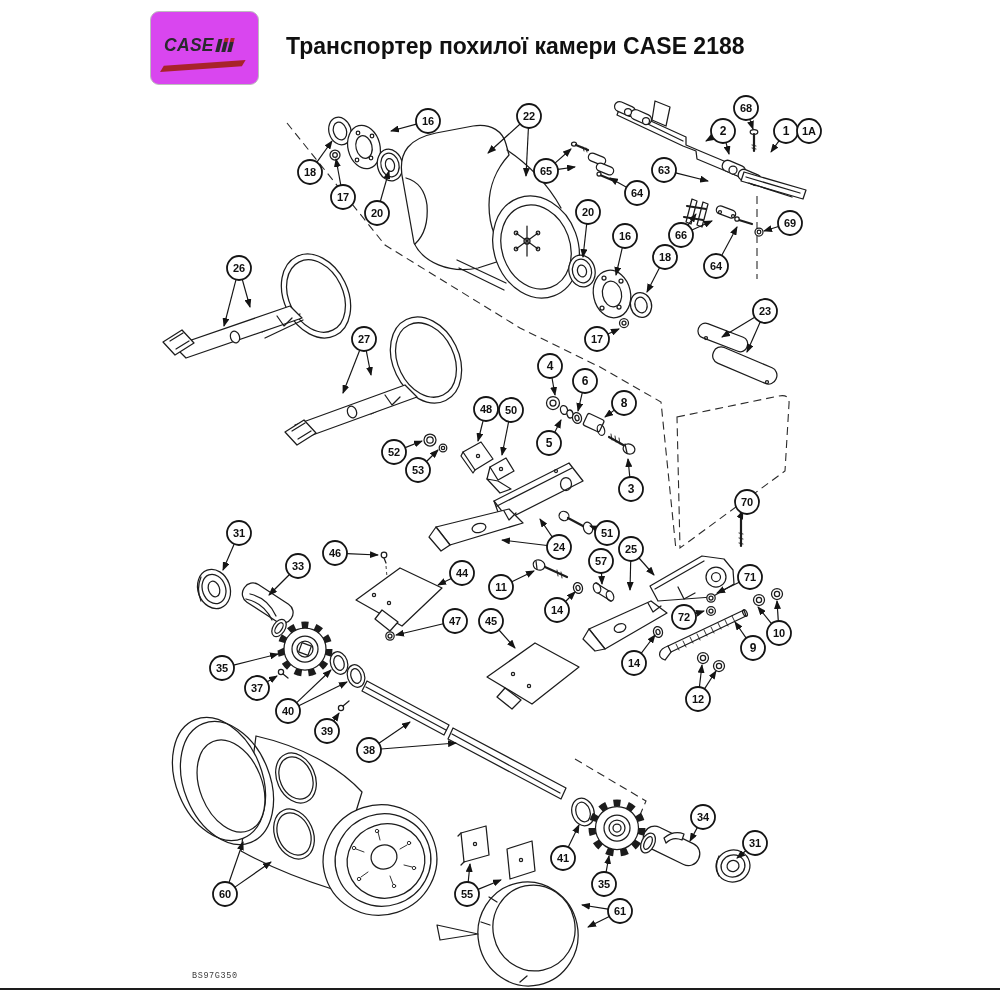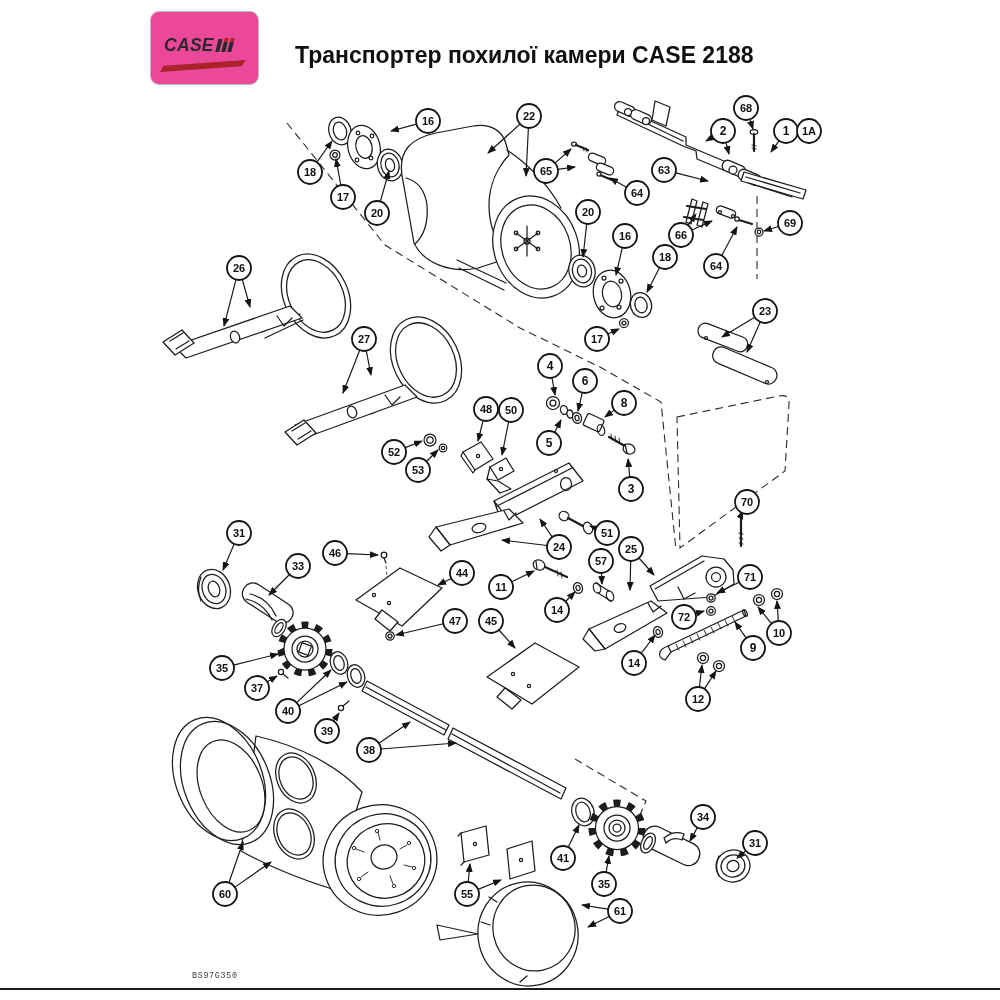--- a/index.html
+++ b/index.html
@@ -10,32 +10,32 @@
   .fw{fill:#ffffff;stroke:#1c1c1c;stroke-width:1.25;stroke-linejoin:round}
   .thk{stroke-width:2.2;stroke-linecap:round}
   .thin{stroke-width:.9}
   .dash{fill:none;stroke:#2b2b2b;stroke-width:1.1;stroke-dasharray:8 5}
   .dash2{fill:none;stroke:#2b2b2b;stroke-width:.9;stroke-dasharray:3 3}
   .teeth{fill:none;stroke:#1c1c1c;stroke-width:7;stroke-dasharray:5 5}
   .balloon{fill:#fff;stroke:#141414;stroke-width:1.8}
   .balloon-label{font-family:"Liberation Sans",sans-serif;font-weight:bold;fill:#101010;text-anchor:middle}
   .leader{stroke:#141414;stroke-width:1.15;fill:none}
   .logo-box{position:absolute;left:150px;top:11px;width:107px;height:72px;border:1.6px solid #bdbdbd;
-            border-radius:9px;background:#ec4899}
+            border-radius:9px;background:#d946ef}
   .logo-inner{position:absolute;left:13px;top:23px;white-space:nowrap}
   .logo-case{font-style:italic;font-weight:bold;font-size:17.5px;letter-spacing:.3px;color:#2a2a2e}
   .logo-bars{display:inline-flex;gap:2.5px;margin-left:3px;height:14px;align-items:flex-end;
              transform:skewX(-14deg);vertical-align:-1px}
   .logo-bars i{width:3.6px;display:inline-block;background:#2a2a2e}
   .logo-bars .b1{height:13px}
   .logo-bars .b2{height:14px;background:linear-gradient(#b0232a 0 4px,#2a2a2e 4px)}
   .logo-bars .b3{height:14px;background:linear-gradient(#b0232a 0 4px,#2a2a2e 4px)}
   .logo-swoosh{position:absolute;left:11px;top:51px;width:82px;height:5.5px;background:#a8232a;
                transform:rotate(-4deg) skewX(-35deg)}
-  .title{position:absolute;left:282px;top:29px;margin:13px;font-size:23px;font-weight:bold;color:#101010}
+  .title{position:absolute;left:282px;top:29px;margin:4px;font-size:23px;font-weight:bold;color:#101010}
   .code{position:absolute;left:192px;top:971px;font-size:8.5px;color:#3d3d3d;letter-spacing:.6px;
         font-family:Liberation Mono, monospace}
   .bottom-rule{position:absolute;left:0;top:988px;width:1000px;height:2.4px;background:#1d1d1d}
 </style>
 </head>
 <body>
 
 <div class="page">
 
 <svg id="diagram-svg" viewBox="0 0 1000 1000">

